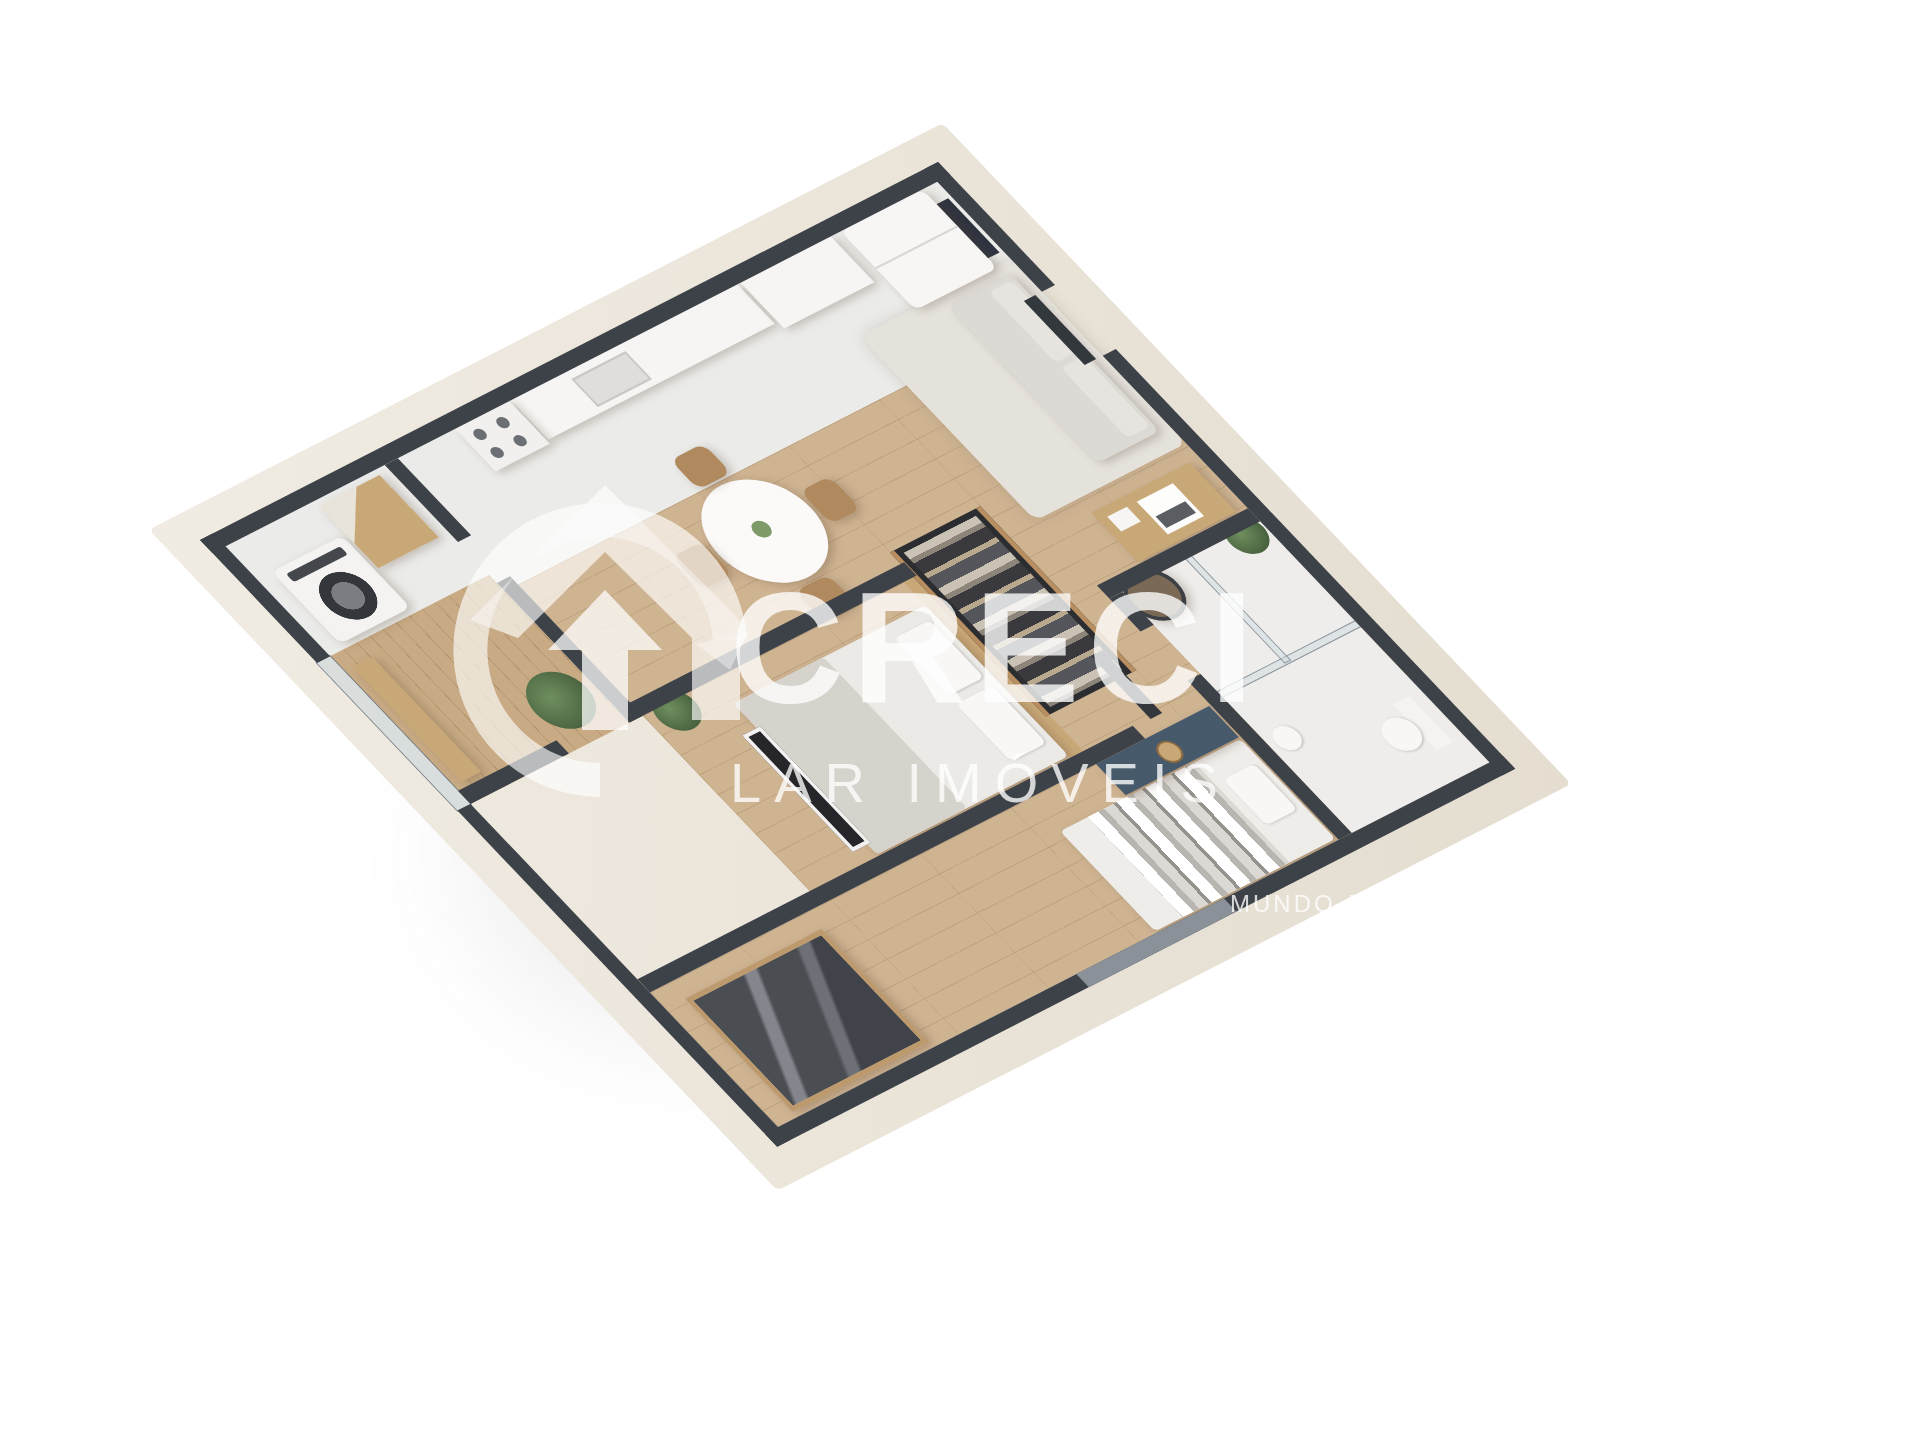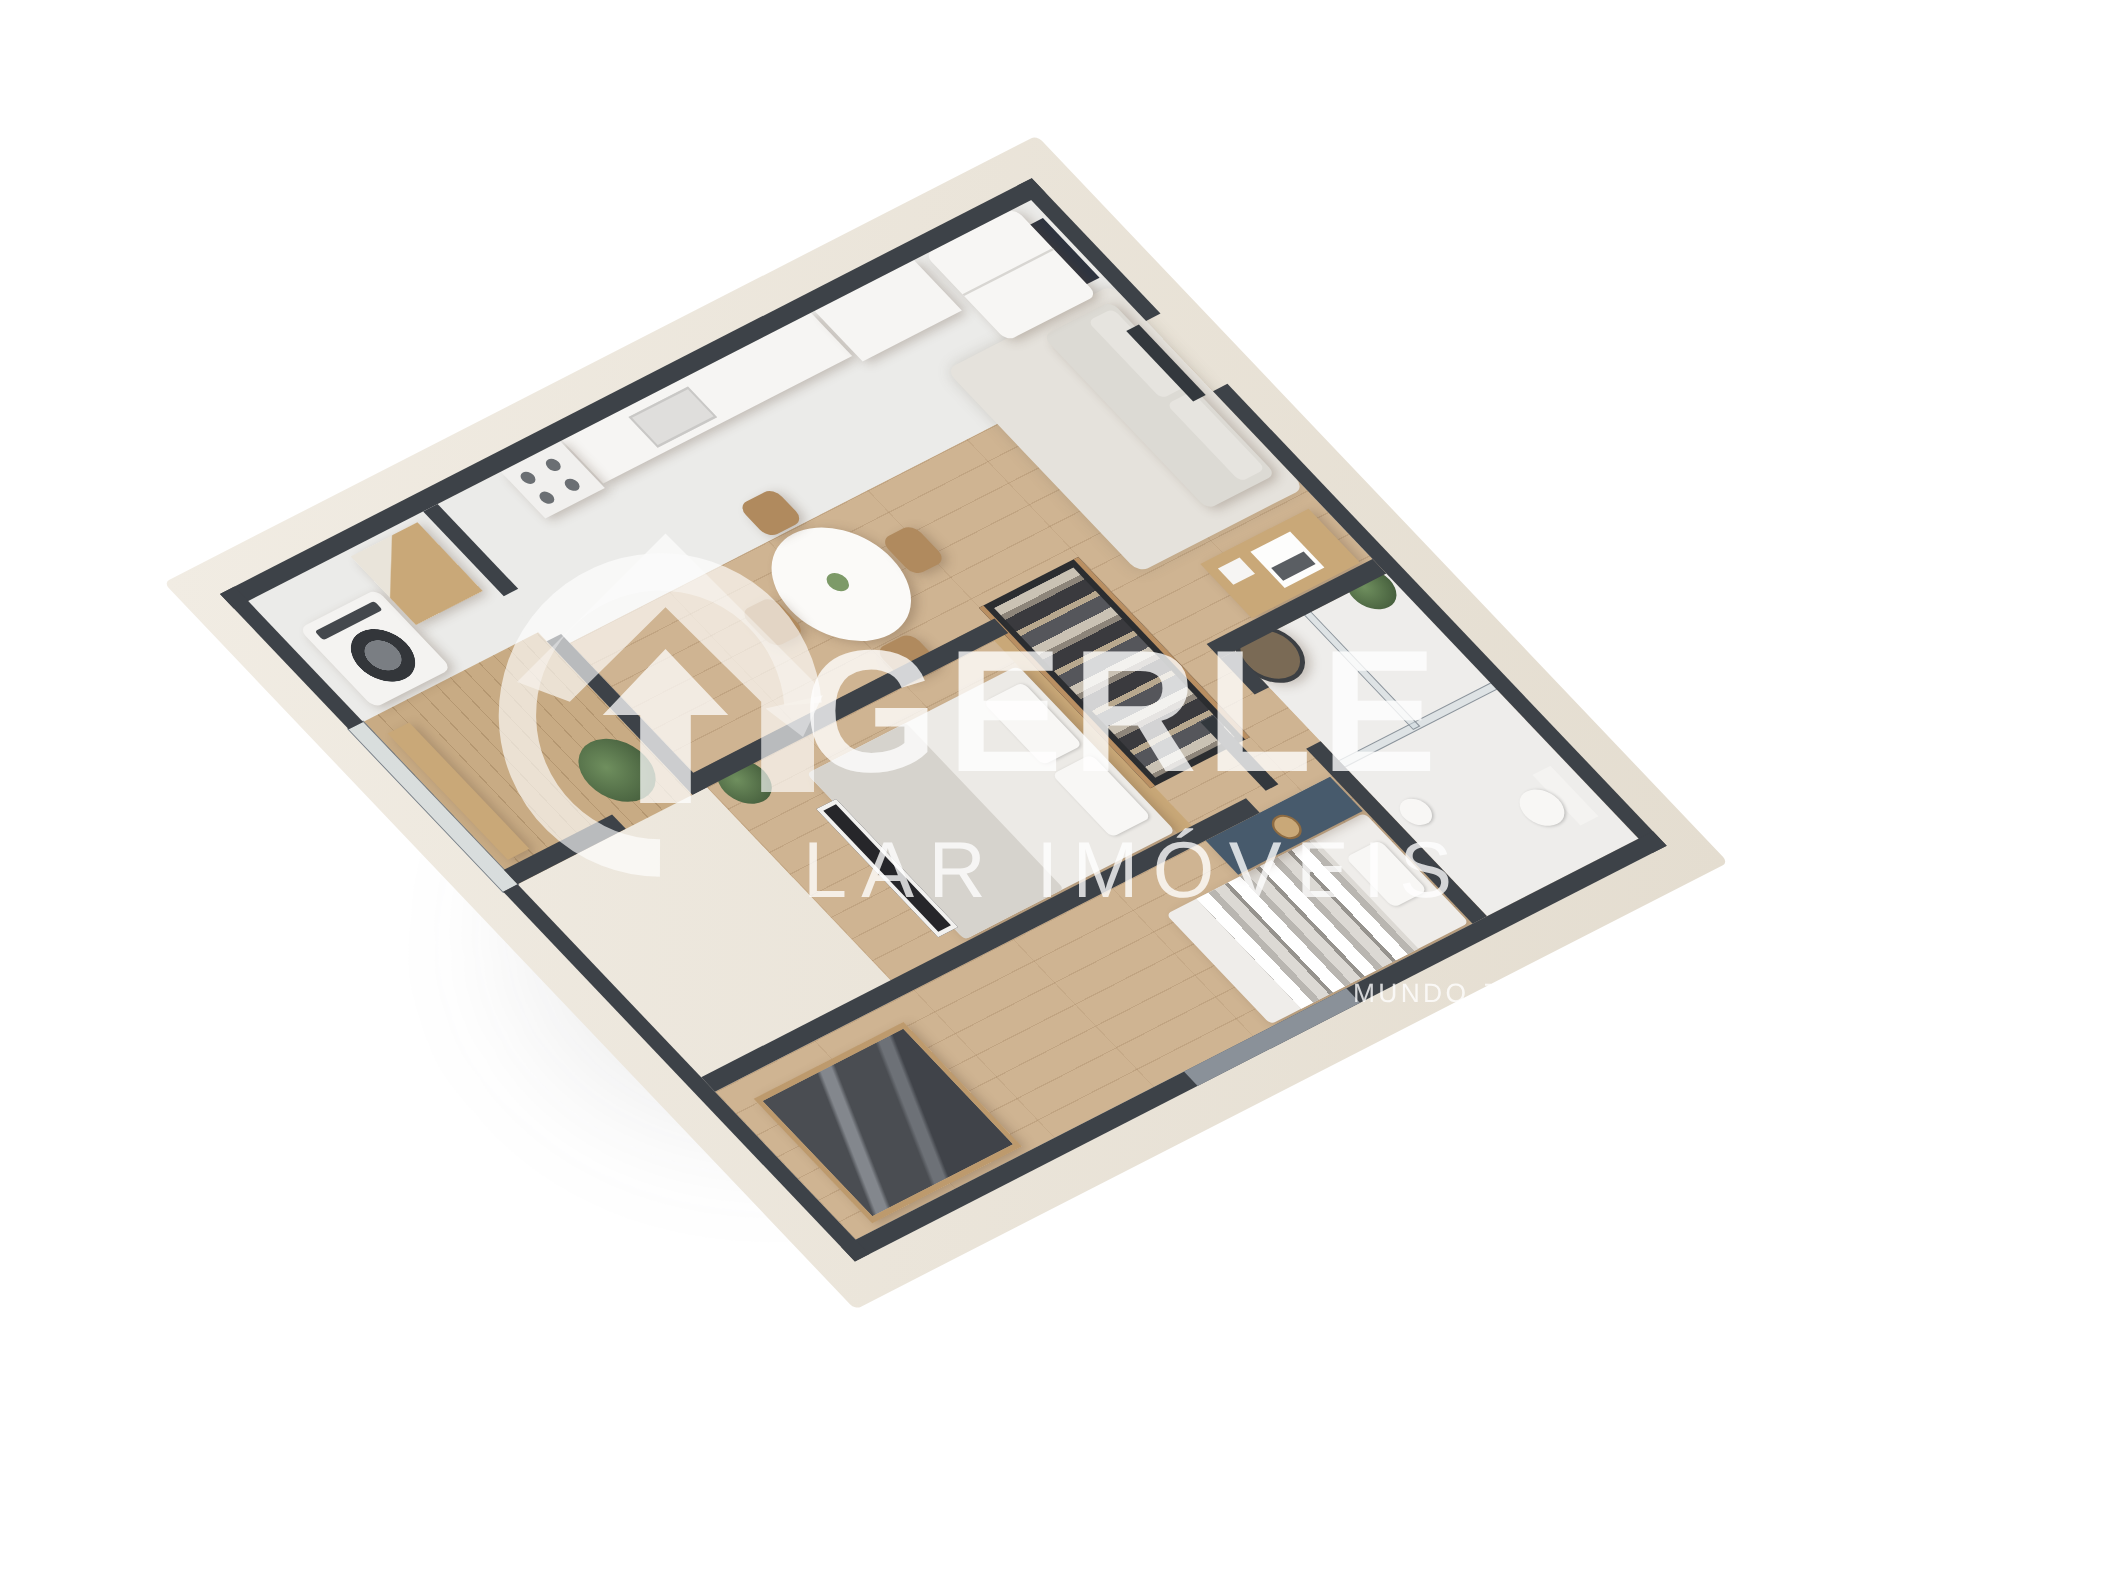--- a/index.html
+++ b/index.html
@@ -88,21 +88,21 @@
   .toilet-tank{background:#f4f3f1;}
   .toilet-bowl{border-radius:50%;background:#f8f7f5;box-shadow:1px 1px 3px rgba(0,0,0,.2);}
   .shower-glass{background:rgba(205,218,224,.5);outline:1px solid #8b949c;}
   .bench{background:#c9a878;}
   
   .watermark{position:absolute;left:430px;top:420px;width:1000px;height:540px;
     color:rgba(255,255,255,.78);pointer-events:none;}
   .wm-logo{position:absolute;left:0;top:10px;width:330px;height:450px;opacity:.82;}
   .wm-brand{position:absolute;left:300px;top:148px;font-size:158px;font-weight:800;
     letter-spacing:8px;line-height:1;}
-  .wm-sub{position:absolute;left:300px;top:330px;font-size:72px;font-weight:400;letter-spacing:13px;}
+  .wm-sub{position:absolute;left:300px;top:330px;font-size:56px;font-weight:400;letter-spacing:13px;}
   .wm-tagline{position:absolute;left:300px;top:412px;font-size:40px;font-weight:300;letter-spacing:5px;}
   .wm-license{position:absolute;left:800px;top:470px;font-size:24px;font-weight:400;letter-spacing:3px;}
 </style>
 </head>
 <body>
 
 <div class="stage">
 
   <div class="ground-shadow"></div>
 
@@ -206,18 +206,18 @@
   <div class="watermark">
     <svg class="wm-logo" viewBox="0 0 330 450" fill="none" stroke="currentColor">
 
       <path d="M 300 210 A 130 130 0 1 0 170 350" stroke-width="34" fill="none"></path>
       <path d="M 300 240 l -34 -26 l 52 -12 z" fill="currentColor" stroke="none"></path>
 
       <path d="M 60 170 L 175 60 L 290 170 L 250 170 L 250 240 L 210 240" stroke-width="0" fill="none"></path>
       <path d="M 40 190 L 175 55 L 310 190 L 310 290 L 262 290 L 262 208 L 175 122 L 88 208 Z" fill="currentColor" stroke="none"></path>
       <path d="M 175 160 L 232 220 L 198 220 L 198 300 L 152 300 L 152 220 L 118 220 Z" fill="#ffffff" stroke="none" opacity="0.9"></path>
     </svg>
-    <div class="wm-brand">GERLE</div>
+    <div class="wm-brand">CRECI</div>
     <div class="wm-sub">LAR IMÓVEIS</div>
     <div class="wm-license">MUNDO J2576</div>
   </div>
 
 </div>
 
 </body></html>

